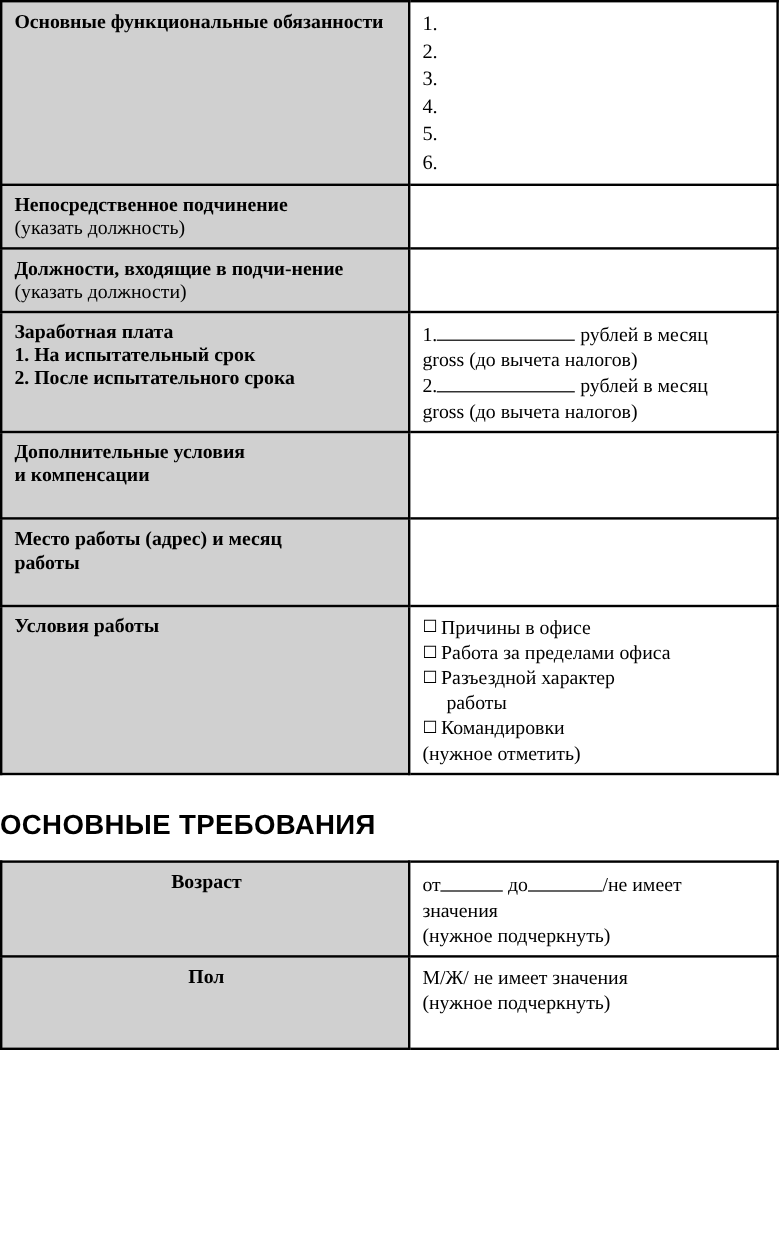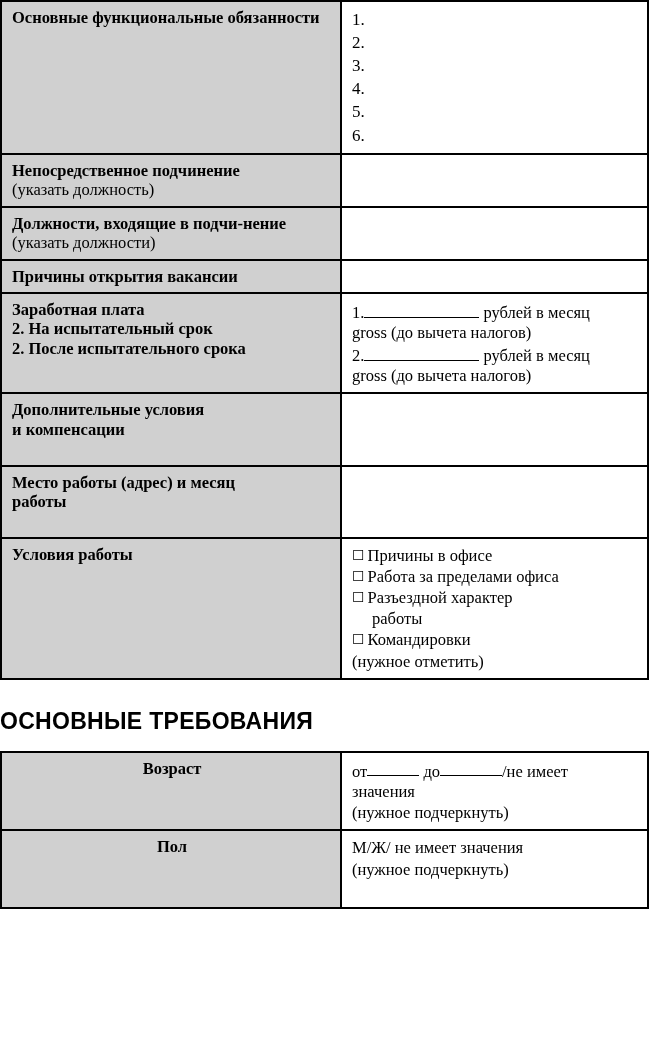--- a/index.html
+++ b/index.html
@@ -126,29 +126,25 @@
         <td class="value">&nbsp;<br>&nbsp;</td>
       </tr>
 
       <tr>
         <td class="label">
           <span>Должности, входящие в подчи-нение</span><span class="label-sub"> (указать должности)</span>
         </td>
         <td class="value">&nbsp;<br>&nbsp;</td>
       </tr>
 
-      <tr>
-        <td class="label">Причины открытия вакансии</td>
-        <td class="value">&nbsp;</td>
-      </tr>
 
       <tr>
         <td class="label">
           <span>Заработная плата</span><br>
-          <span>2. На испытательный срок</span><br>
+          <span>1. На испытательный срок</span><br>
           <span>2. После испытательного срока</span>
         </td>
         <td class="value">
           <span class="salary-line"><span>1.</span><span class="fill f-mid"></span><span> рублей в месяц</span></span>
           <span class="checkline">gross (до вычета налогов)</span>
           <span class="salary-line"><span>2.</span><span class="fill f-mid"></span><span> рублей в месяц</span></span>
           <span class="checkline">gross (до вычета налогов)</span>
         </td>
       </tr>
 

